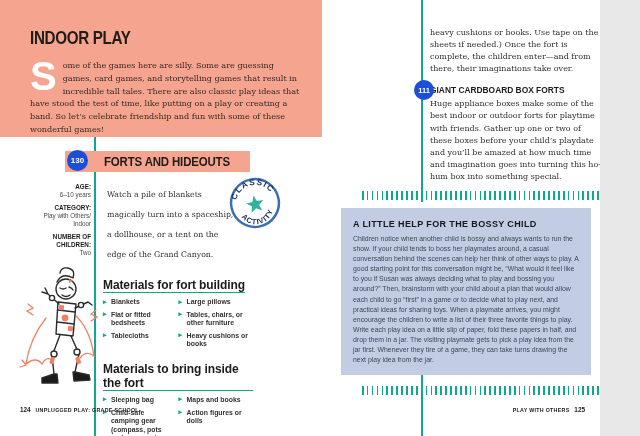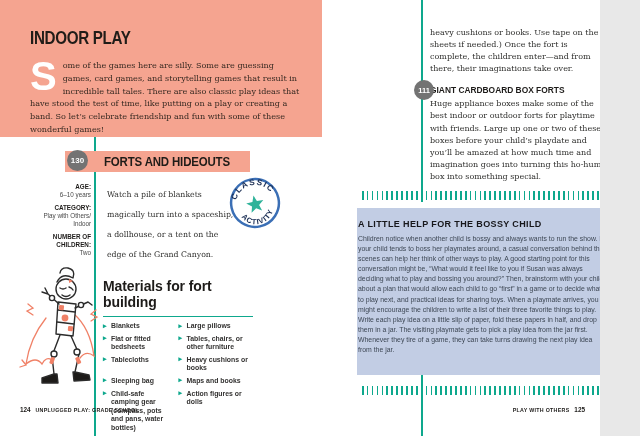--- a/index.html
+++ b/index.html
@@ -14,38 +14,38 @@
           font-family:"DejaVu Serif",serif;font-size:8.1px;line-height:12.8px;color:#382a22;}
   .dropcap{float:left;font-family:"Liberation Sans",sans-serif;font-weight:800;font-size:40px;
           line-height:33px;color:#ffffff;margin:1px 6px 0 0;}
 
   .vline{position:absolute;width:2.4px;background:#0EA88D;}
   #vline-left{left:94px;top:137px;height:299px;}
   #vline-right-top{left:421px;top:0;height:202px;}
   #vline-right-bottom{left:421px;top:374px;height:62px;}
 
   .entry-ribbon{position:absolute;left:65px;top:151px;width:185px;height:21px;background:#F5A490;}
-  .entry-circle{position:absolute;width:21px;height:21px;border-radius:50%;background:#737373;
+  .entry-circle{position:absolute;width:21px;height:21px;border-radius:50%;background:#1d4ed8;
           color:#fff;font-size:8px;font-weight:bold;display:flex;align-items:center;justify-content:center;}
   #circle-110{left:67px;top:150px;}
   #circle-111{left:414px;top:80px;width:20px;height:20px;font-size:7.5px;}
   .entry-title{position:absolute;left:104px;top:154px;margin:0;font-size:13.5px;font-weight:900;
           letter-spacing:-0.2px;transform:scaleX(0.85);transform-origin:0 0;white-space:nowrap;color:#201c18;}
 
   .meta{position:absolute;left:26px;top:183px;width:65px;text-align:right;font-size:6.3px;line-height:8px;color:#4a4a4a;}
   .meta-group{margin-bottom:5px;}
   .meta-label{font-weight:bold;color:#1d1b19;}
 
   .col-main{position:absolute;left:103px;top:181px;width:150px;}
   .tagline{width:132px;font-family:"DejaVu Serif",serif;font-size:7.8px;
           line-height:20px;color:#30302e;margin:4px;}
   .badge{position:absolute;left:228px;top:176px;width:54px;height:54px;transform:rotate(-12deg);}
 
-  .sec-head{display:inline-block;font-size:14px;font-weight:bold;letter-spacing:-0.1px;color:#1d1b19;
-          border-bottom:1.5px solid #0EA88D;padding-bottom:6px;margin:9px 0 5px 0;}
+  .sec-head{display:inline-block;font-size:12px;font-weight:bold;letter-spacing:-0.1px;color:#1d1b19;
+          border-bottom:1.5px solid #0EA88D;padding-bottom:0;margin:9px 0 5px 0;}
   .mat-list{display:flex;gap:9px;margin:0;padding:0;list-style:none;}
   .mat-col{margin:0;padding:0;list-style:none;}
   .mat-col.c1{width:68px;}
   .mat-col.c2{width:76px;}
   .mat-item{position:relative;padding-left:8px;font-size:6.9px;font-weight:bold;line-height:8.6px;
           margin-bottom:4px;color:#333231;}
   .bullet{position:absolute;left:0;top:-0.5px;color:#0EA88D;font-size:7px;}
   .play-text{width:164px;font-family:"DejaVu Serif",serif;font-size:8px;line-height:12.4px;color:#30302e;margin:2px 0 0 0;}
 
   .footer{position:absolute;top:406px;font-size:5.3px;font-weight:bold;letter-spacing:0.3px;color:#1d1b19;white-space:nowrap;}
@@ -57,22 +57,22 @@
   
   .col-right{position:absolute;left:430px;top:27px;width:176px;}
   .serif-p{font-family:"DejaVu Serif",serif;font-size:8px;line-height:12.1px;color:#30302e;margin:0 4px 10px 0;}
   .entry111-head{margin:0 0 3px 0;font-size:8.4px;font-weight:900;letter-spacing:0;color:#1d1b19;white-space:nowrap;}
 
   .ticks{position:absolute;left:362px;width:244px;height:9px;
          background:repeating-linear-gradient(90deg,#0EA88D 0 1.6px,transparent 1.6px 4.9px);}
   #ticks-top{top:191px;}
   #ticks-bottom{top:386px;}
 
-  .tip-box{position:absolute;left:357px;top:208px;width:250px;height:167px;background:#C2CDE4;
-           box-sizing:border-box;padding:10px 1px;}
+  .tip-box{position:absolute;left:341px;top:208px;width:250px;height:167px;background:#C2CDE4;
+           box-sizing:border-box;padding:10px 12px;}
   .tip-title{margin:0 0 5px 0;font-size:9.8px;font-weight:900;letter-spacing:0.4px;
            transform:scaleX(0.92);transform-origin:0 0;color:#17171b;white-space:nowrap;}
   .tip-text{font-size:6.9px;line-height:10.1px;color:#3d4754;}
 
   .illustration{position:absolute;left:16px;top:264px;}
 </style>
 </head>
 <body>
 
 <div id="spread">
@@ -156,20 +156,23 @@
         <li class="mat-item"><span class="bullet">▸</span><span>Flat or fitted bedsheets</span></li>
         <li class="mat-item"><span class="bullet">▸</span><span>Tablecloths</span></li>
       </ul>
       <ul class="mat-col c2">
         <li class="mat-item"><span class="bullet">▸</span><span>Large pillows</span></li>
         <li class="mat-item"><span class="bullet">▸</span><span>Tables, chairs, or other furniture</span></li>
         <li class="mat-item"><span class="bullet">▸</span><span>Heavy cushions or books</span></li>
       </ul>
     </div>
 
+    <div>
+      <span class="sec-head">Materials to bring inside the fort</span>
+    </div>
     <div class="mat-list">
       <ul class="mat-col c1">
         <li class="mat-item"><span class="bullet">▸</span><span>Sleeping bag</span></li>
         <li class="mat-item"><span class="bullet">▸</span><span>Child-safe camping gear (compass, pots and pans, water bottles)</span></li>
       </ul>
       <ul class="mat-col c2">
         <li class="mat-item"><span class="bullet">▸</span><span>Maps and books</span></li>
         <li class="mat-item"><span class="bullet">▸</span><span>Action figures or dolls</span></li>
       </ul>
     </div>
@@ -196,21 +199,21 @@
     <span class="pagenum">124</span><span class="footer-sep"></span>
     <span>UNPLUGGED PLAY: GRADE SCHOOL</span>
   </div>
 
   <div class="vline" id="vline-right-top"></div>
   <div class="vline" id="vline-right-bottom"></div>
 
   <div class="col-right">
     <p class="serif-p">heavy cushions or books. Use tape on the sheets if needed.) Once the fort is complete, the children enter—and from there, their imaginations take over.</p>
     <h3 class="entry111-head">GIANT CARDBOARD BOX FORTS</h3>
-    <p class="serif-p">Huge appliance boxes make some of the best indoor or outdoor forts for playtime with friends. Large up one or two of these boxes before your child’s playdate and you’ll be amazed at how much time and imagination goes into turning this ho-hum box into something special.</p>
+    <p class="serif-p">Huge appliance boxes make some of the best indoor or outdoor forts for playtime with friends. Gather up one or two of these boxes before your child’s playdate and you’ll be amazed at how much time and imagination goes into turning this ho-hum box into something special.</p>
   </div>
   <div class="entry-circle" id="circle-111">
     <span>111</span>
   </div>
 
   <div class="ticks" id="ticks-top"></div>
 
   <div class="tip-box">
     <h3 class="tip-title">A LITTLE HELP FOR THE BOSSY CHILD</h3>
     <div class="tip-text">Children notice when another child is bossy and always wants to run the show. If your child tends to boss her playmates around, a casual conversation behind the scenes can help her think of other ways to play. A good starting point for this conversation might be, “What would it feel like to you if Susan was always deciding what to play and bossing you around?” Then, brainstorm with your child about a plan that would allow each child to go “first” in a game or to decide what to play next, and practical ideas for sharing toys. When a playmate arrives, you might encourage the children to write a list of their three favorite things to play. Write each play idea on a little slip of paper, fold these papers in half, and drop them in a jar. The visiting playmate gets to pick a play idea from the jar first. Whenever they tire of a game, they can take turns drawing the next play idea from the jar.</div>

